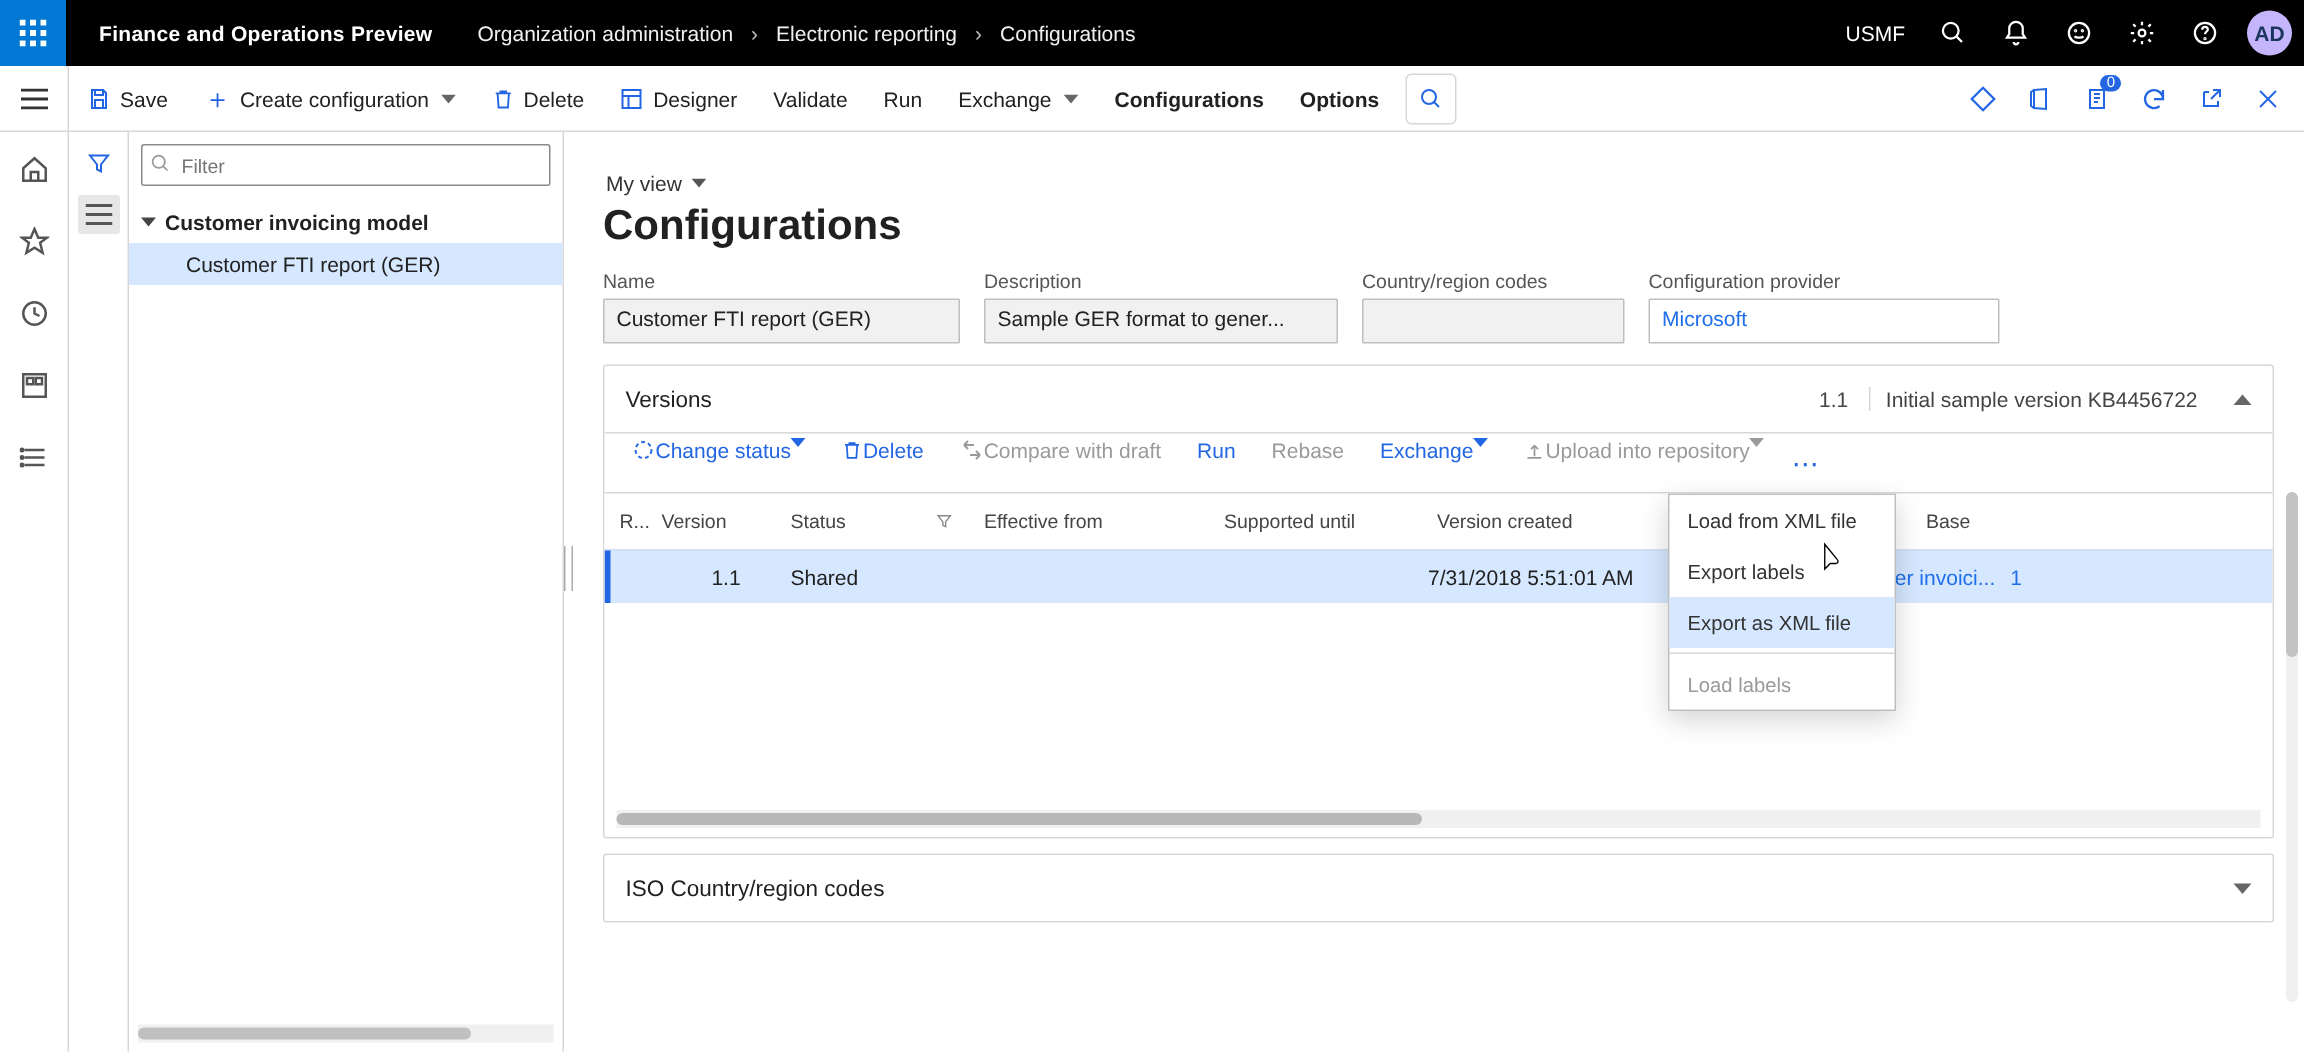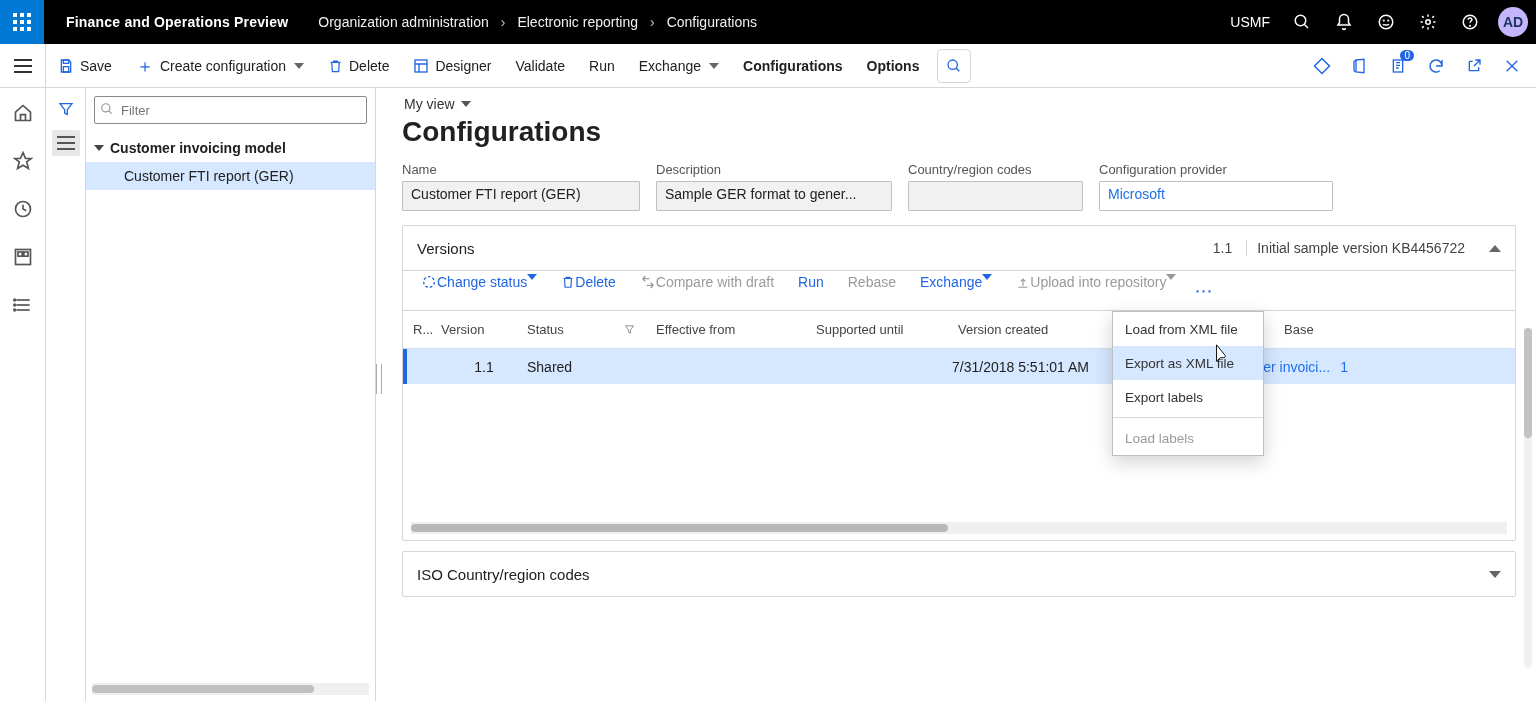--- a/index.html
+++ b/index.html
@@ -60,21 +60,21 @@
   .tree .node{display:flex;align-items:center;height:28px;padding-left:8px;font-weight:600;gap:6px}
   .tree .leaf{display:flex;align-items:center;height:28px;padding-left:38px;background:var(--row-sel)}
   .tree .caret{display:inline-block;width:0;height:0;border-left:5px solid transparent;border-right:5px solid transparent;border-top:6px solid #444}
   .hscroll{height:12px;background:#f0f0f0;position:relative;margin:0 6px 6px}
   .hscroll .thumb{position:absolute;left:0;top:2px;height:8px;width:80%;background:#c0c0c0;border-radius:4px}
 
   .dragbar{width:6px;background:transparent;position:relative}
   .dragbar .grip{position:absolute;left:0;top:45%;width:6px;height:30px;border-left:1px solid #aaa;border-right:1px solid #aaa}
 
   .maincol{flex:1;position:relative;overflow:auto;padding:8px 20px 10px 20px}
-  .viewrow{display:flex;align-items:center;gap:6px;color:#333;font-size:14px;margin:0 0 0 2px}
+  .viewrow{display:flex;align-items:center;gap:6px;color:#333;font-size:14px;margin:18px 0 0 2px}
   .pagetitle{font-size:28px;font-weight:600;margin:4px 0 14px 0}
 
   .fields{display:flex;gap:16px;margin-bottom:14px}
   .field{display:flex;flex-direction:column;gap:4px}
   .field label{font-size:13px;color:#555}
   .field .val{height:30px;border:1px solid var(--border-dark);background:var(--field-bg);padding:4px 8px;border-radius:1px;white-space:nowrap;overflow:hidden;text-overflow:ellipsis}
   .field .val.link{color:var(--link);background:#fff}
   .field.name{width:238px}
   .field.desc{width:236px}
   .field.ccodes{width:175px}
@@ -466,25 +466,25 @@
           <svg width="10" height="6" viewBox="0 0 10 6">
               <path d="M0 0l5 6 5-6" fill="currentColor"></path>
             </svg>
         </div>
         <div class="dots">⋯</div>
 
         <div class="popup">
           <div class="mi">
               <span>Load from XML file</span>
             </div>
+          <div class="mi">
+              <span>Export labels</span>
+            </div>
           <div class="mi sel">
               <span>Export as XML file</span>
-            </div>
-          <div class="mi">
-              <span>Export labels</span>
             </div>
           <div class="msep"></div>
           <div class="mi dis">
               <span>Load labels</span>
             </div>
         </div>
         <svg class="cursor" style="left:808px;top:70px" viewBox="0 0 24 24">
             <path d="M6 2v18l4-4h4c2 0 2-2 1-3L6 2z" fill="#fff" stroke="#000"></path>
           </svg>
       </div>

